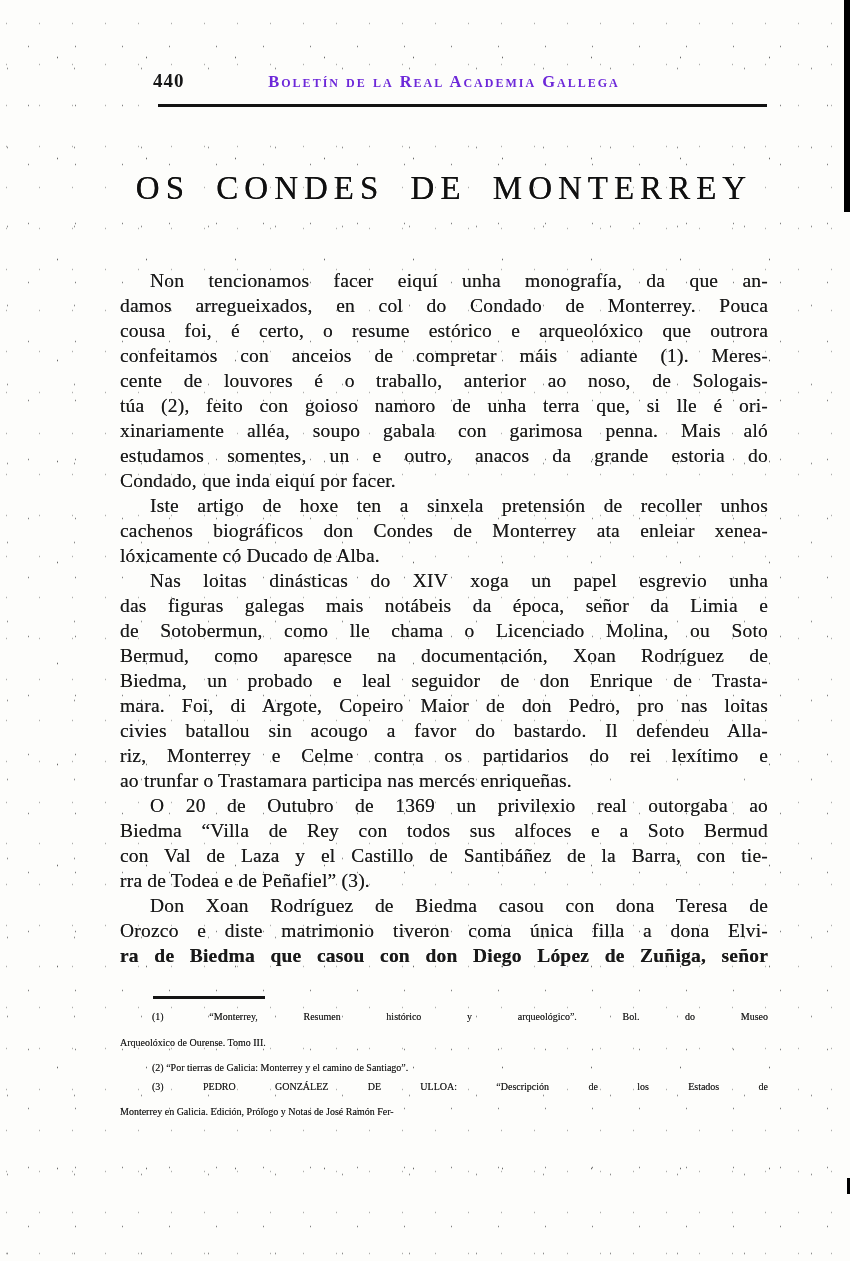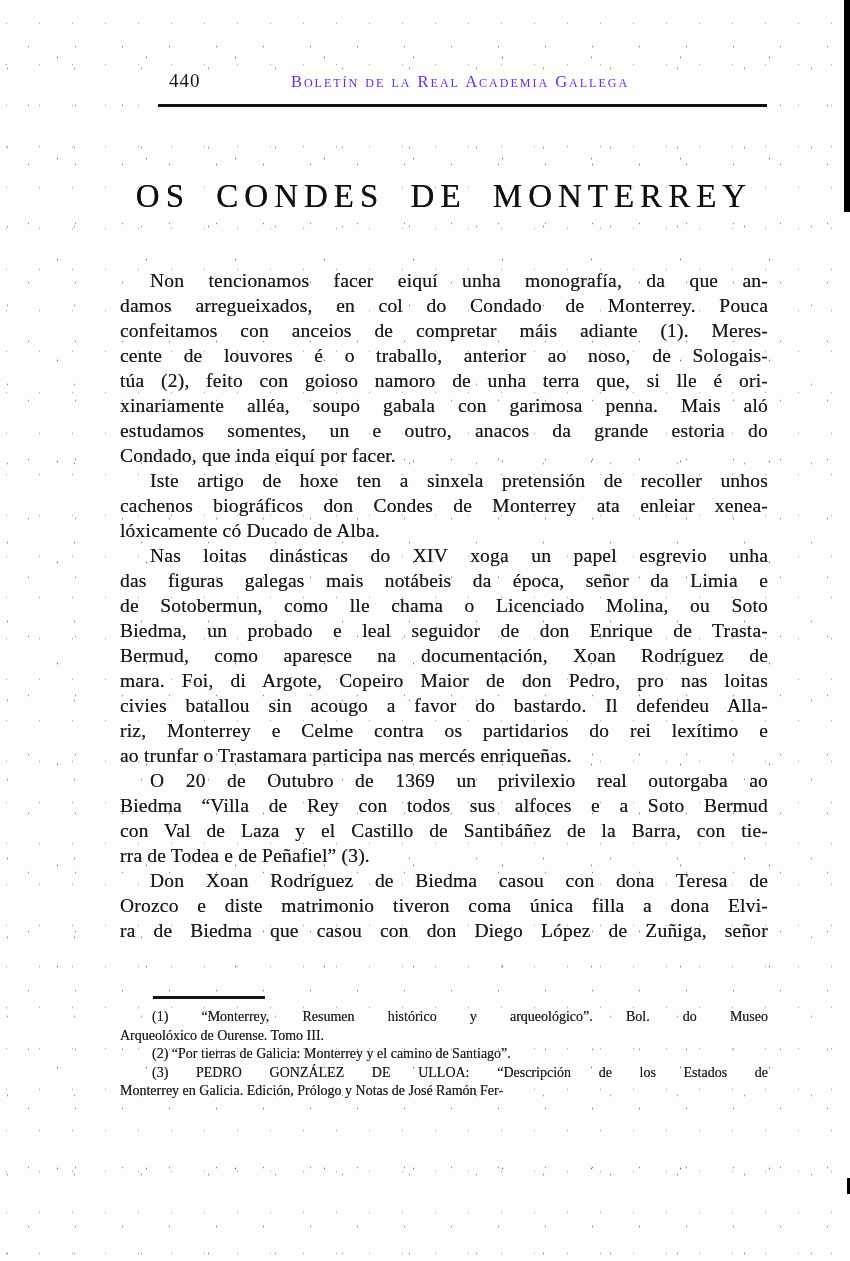--- a/index.html
+++ b/index.html
@@ -22,69 +22,69 @@
       radial-gradient(rgba(10,10,10,.6) .6px, transparent 1px),
       radial-gradient(rgba(10,10,10,.45) .55px, transparent 1px),
       radial-gradient(rgba(10,10,10,.5) .5px, transparent .9px),
       radial-gradient(rgba(10,10,10,.32) .5px, transparent .9px);
     background-size: 89px 101px, 67px 79px, 47px 59px, 33px 41px;
     background-position: 13px 7px, 41px 29px, 5px 17px, 23px 3px;
   }
   .edge-bar  { position: absolute; top: 0; right: 0; width: 6px; height: 212px; background: #000; }
   .edge-tick { position: absolute; top: 1178px; right: 0; width: 3px; height: 16px; background: #000; }
 
-  .header { position: absolute; top: 70px; left: 136px; width: 648px; height: 24px; }
+  .header { position: absolute; top: 70px; left: 120px; width: 648px; height: 24px; font-weight: bold; }
   .pagenum {
     position: absolute; left: 33px; top: 0;
     font-size: 19px; letter-spacing: 1px; color: #161616;
   }
   .running {
     position: absolute; left: 0; right: 0; top: 2px;
     text-align: center;
     font-variant: small-caps;
     font-size: 16.5px; letter-spacing: 2px; color: #6d28d9;
     white-space: nowrap;
   }
   .rule {
     position: absolute; top: 104px; left: 158px; width: 609px; height: 3px;
     background: #121212;
   }
   .title {
-    position: absolute; top: 178px; left: 120px; width: 648px; margin: 0;
+    position: absolute; top: 170px; left: 120px; width: 648px; margin: 0;
     text-align: center;
     font-size: 33px; font-weight: normal;
     letter-spacing: 6px; word-spacing: 12px;
     color: #101010;
     white-space: nowrap;
     text-shadow: 0 0 .5px rgba(0,0,0,.8);
   }
   .bodytext {
     position: absolute; top: 268px; left: 120px; width: 648px;
     font-size: 19.5px; line-height: 25px;
     letter-spacing: .2px;
     color: #191919;
     text-shadow: 0 0 .4px rgba(0,0,0,.65);
   }
   .line { text-align: justify; text-align-last: justify; white-space: normal; }
   .para .line:first-child { text-indent: 30px; }
   .para .line:last-child  { text-align-last: left; }
-  .para.cont .line:last-child { text-align-last: justify; }
+  .para.cont .line:last-child { text-align-last: justify; font-weight: bold; }
 
   .fnrule {
     position: absolute; top: 996px; left: 153px; width: 112px; height: 3px;
     background: #141414;
   }
   .footnotes {
     position: absolute; top: 1008px; left: 120px; width: 648px;
-    font-size: 14px; line-height: 18.5px;
+    font-size: 10px; line-height: 18.5px;
     color: #1d1d1d;
     text-shadow: 0 0 .4px rgba(0,0,0,.6);
   }
   .fn .line.first { text-indent: 32px; }
-  .fn .line:last-child { text-align-last: left; }
+  .fn .line:last-child { text-align-last: left; margin-top: 7px; }
 </style>
 </head>
 <body>
 
 <div class="page">
   <div class="noise"></div>
   <div class="edge-bar"></div>
   <div class="edge-tick"></div>
 
   <header class="header">
@@ -92,38 +92,39 @@
     <span class="running">Boletín de la Real Academia Gallega</span>
   </header>
   <div class="rule"></div>
 
   <h1 class="title">OS CONDES DE MONTERREY</h1>
 
   <main class="bodytext">
       <div class="para">
         <div class="line">Non tencionamos facer eiquí unha monografía, da que an-</div>
         <div class="line">damos arregueixados, en col do Condado de Monterrey. Pouca</div>
+        <div class="line">cousa foi, é certo, o resume estórico e arqueolóxico que outrora</div>
         <div class="line">confeitamos con anceios de compretar máis adiante (1). Meres-</div>
         <div class="line">cente de louvores é o traballo, anterior ao noso, de Sologais-</div>
         <div class="line">túa (2), feito con goioso namoro de unha terra que, si lle é ori-</div>
         <div class="line">xinariamente alléa, soupo gabala con garimosa penna. Mais aló</div>
         <div class="line">estudamos somentes, un e outro, anacos da grande estoria do</div>
         <div class="line">Condado, que inda eiquí por facer.</div>
       </div>
       <div class="para">
         <div class="line">Iste artigo de hoxe ten a sinxela pretensión de recoller unhos</div>
         <div class="line">cachenos biográficos don Condes de Monterrey ata enleiar xenea-</div>
         <div class="line">lóxicamente có Ducado de Alba.</div>
       </div>
       <div class="para">
         <div class="line">Nas loitas dinásticas do XIV xoga un papel esgrevio unha</div>
         <div class="line">das figuras galegas mais notábeis da época, señor da Limia e</div>
         <div class="line">de Sotobermun, como lle chama o Licenciado Molina, ou Soto</div>
+        <div class="line">Bermud, como aparesce na documentación, Xoan Rodríguez de</div>
         <div class="line">Biedma, un probado e leal seguidor de don Enrique de Trasta-</div>
-        <div class="line">Bermud, como aparesce na documentación, Xoan Rodríguez de</div>
         <div class="line">mara. Foi, di Argote, Copeiro Maior de don Pedro, pro nas loitas</div>
         <div class="line">civies batallou sin acougo a favor do bastardo. Il defendeu Alla-</div>
         <div class="line">riz, Monterrey e Celme contra os partidarios do rei lexítimo e</div>
         <div class="line">ao trunfar o Trastamara participa nas mercés enriqueñas.</div>
       </div>
       <div class="para">
         <div class="line">O 20 de Outubro de 1369 un privilexio real outorgaba ao</div>
         <div class="line">Biedma “Villa de Rey con todos sus alfoces e a Soto Bermud</div>
         <div class="line">con Val de Laza y el Castillo de Santibáñez de la Barra, con tie-</div>
         <div class="line">rra de Todea e de Peñafiel” (3).</div>

